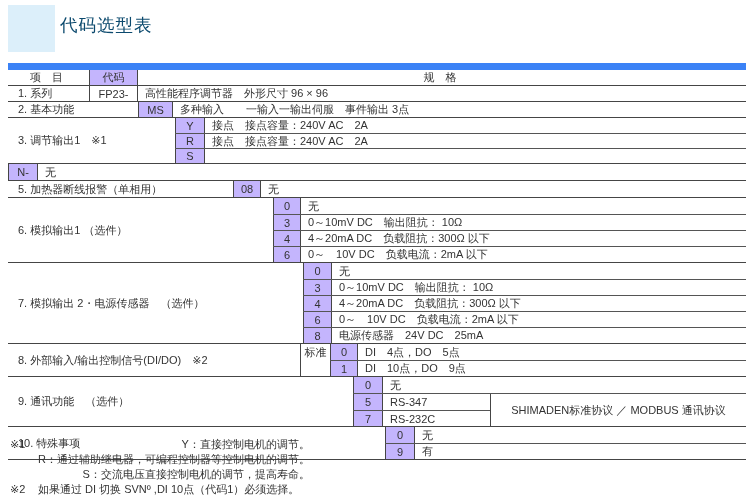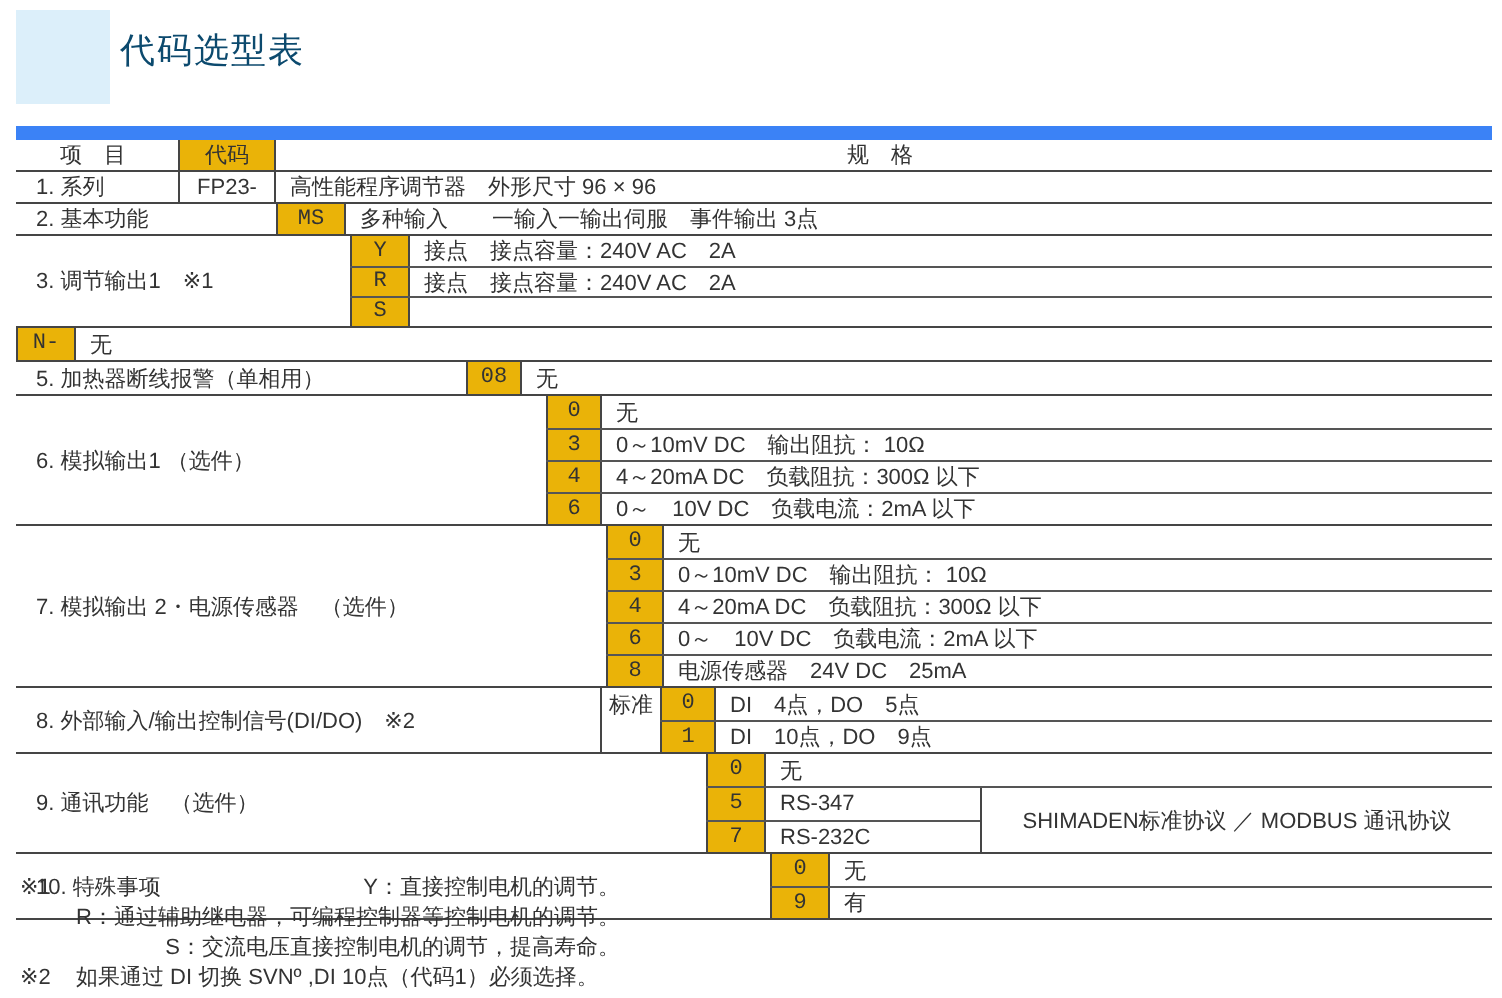--- a/index.html
+++ b/index.html
@@ -11,21 +11,21 @@
 
   .codetable { position:absolute; left:8px; top:63px; width:738px; border-top:7px solid #3b82f6; font-size:11px; }
   .group { display:flex; align-items:stretch; border-bottom:1px solid #454545; }
   .lbl { flex:0 0 auto; display:flex; align-items:center; padding-left:10px; box-sizing:border-box; }
   .subs { flex:1 1 auto; display:flex; flex-direction:column; min-width:0; }
   .sub { display:flex; align-items:stretch; height:16px; box-sizing:border-box; }
   .g15 .sub { height:15px; }
   .sub + .sub { border-top:1px solid #555; }
   .code { flex:0 0 auto; display:flex; align-items:center; justify-content:center;
           border-left:1px solid #454545; border-right:1px solid #454545; box-sizing:border-box; }
-  .blue { background:#eab308;font-family:Liberation Mono, monospace; }
+  .blue { background:#c4b5fd; }
   .spec { flex:1 1 auto; display:flex; align-items:center; padding-left:7px; min-width:0; white-space:nowrap; }
   .hcell { display:flex; align-items:center; justify-content:center; letter-spacing:4px; }
   .stdcell { flex:0 0 auto; display:flex; align-items:flex-start; justify-content:center;
              border-left:1px solid #454545; box-sizing:border-box; padding-top:1px; }
   .commwrap { display:flex; border-top:1px solid #555; }
   .commleft { display:flex; flex-direction:column; flex:0 0 auto; }
   .protocol { flex:1 1 auto; border-left:1px solid #454545; display:flex; align-items:center; justify-content:center; }
 
   .footnotes { position:absolute; left:10px; top:437px; font-size:11px; line-height:15px; }
   .frow { display:flex; }

